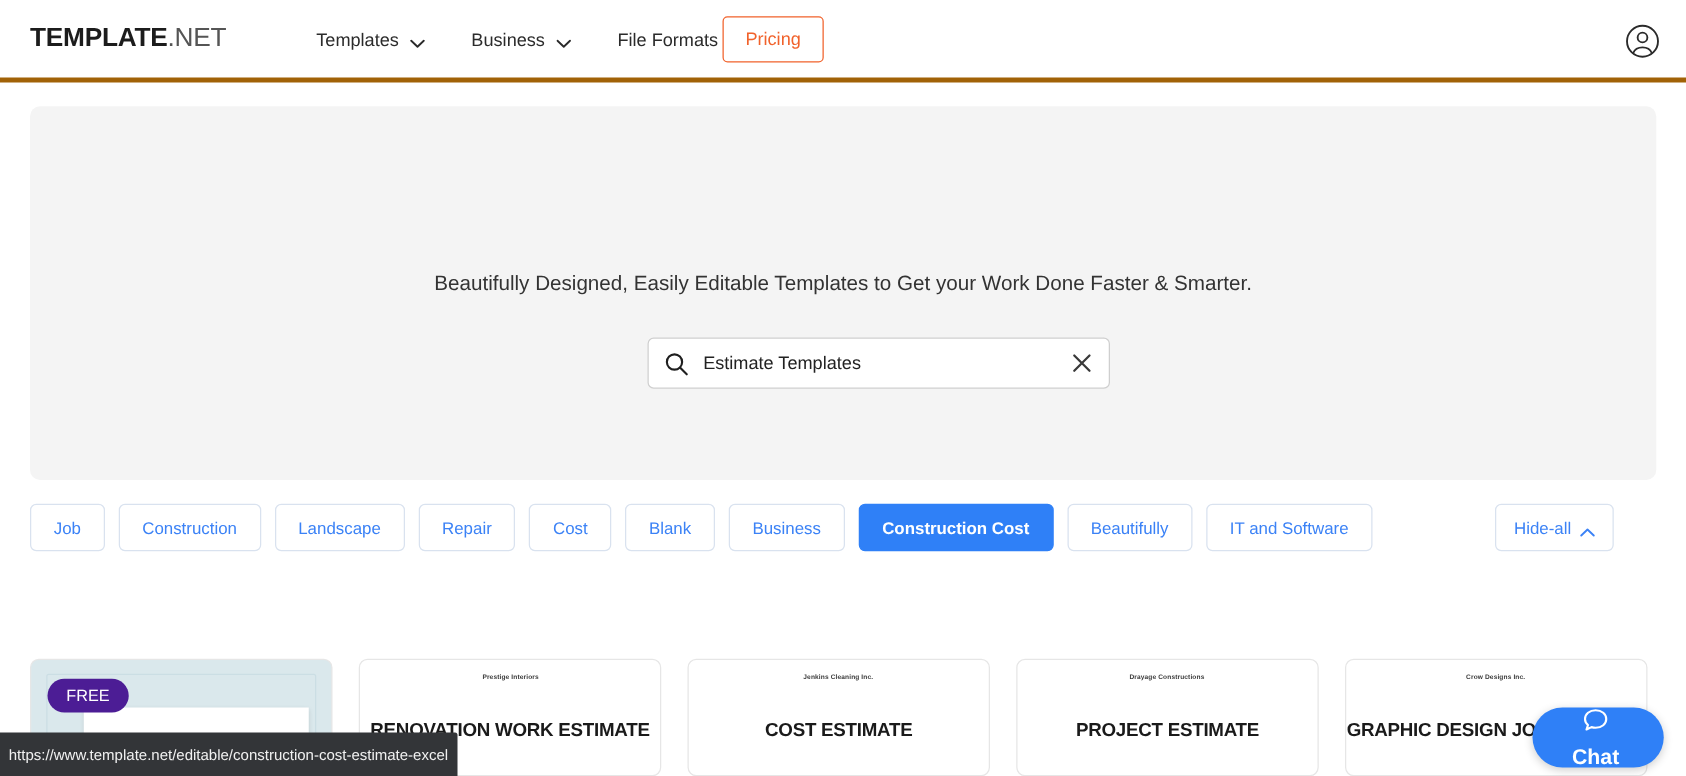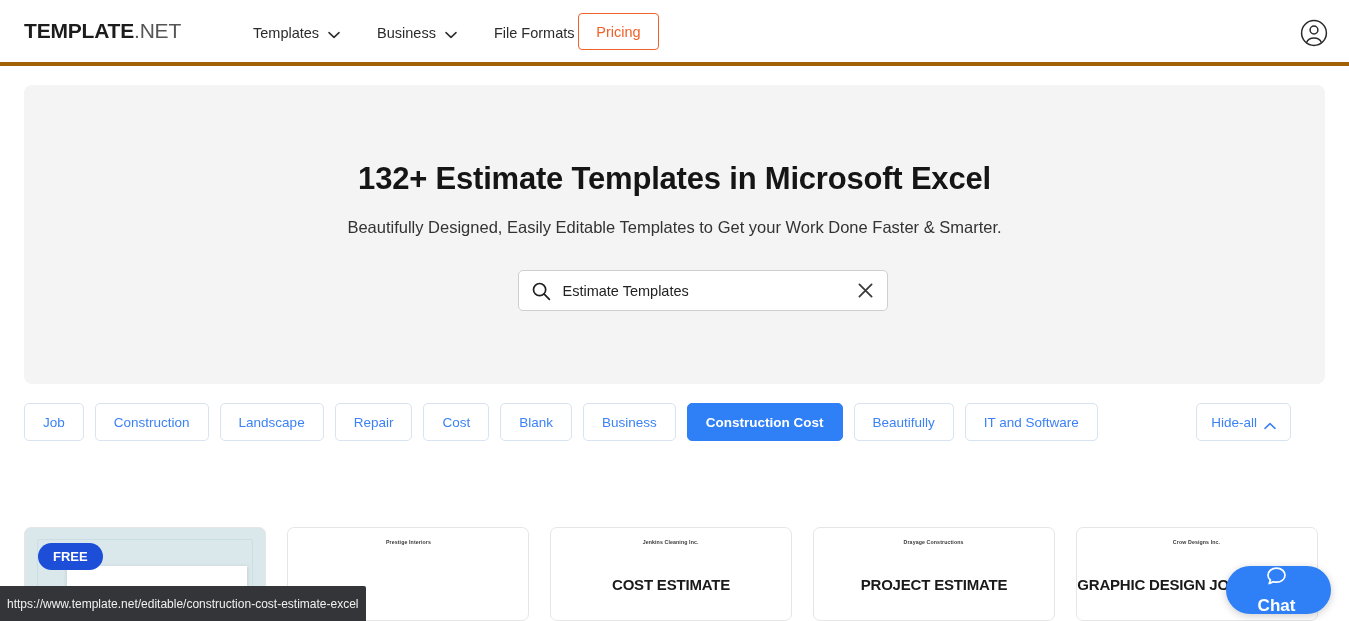--- a/index.html
+++ b/index.html
@@ -151,23 +151,23 @@
     position: absolute; left: 22px; top: 26px; width: 140px; height: 13px;
     background: #2c6070; display: flex; align-items: center;
   }
   .prev-bar .wr { width: 13px; height: 9px; margin-left: 4px; }
   .prev-bar .lbl {
     color: #fff; font-size: 7px; font-weight: 700; letter-spacing: .3px;
     flex: 1; text-align: center; padding-right: 10px;
   }
   .free-badge {
     position: absolute; left: 13px; top: 15px;
-    background: #1d4ed8; color: #fff;
+    background: #4c1d95; color: #fff;
     border-radius: 15px; padding: 6px 15px;
-    font-size: 13px; font-weight: 700;
+    font-size: 13px; font-weight: 400;
     z-index: 4;
   }
 
   
   .chat-widget {
     position: absolute; right: 18px; bottom: 7px;
     height: 48px; min-width: 105px;
     background: #2f80f7; border-radius: 24px;
     display: flex; align-items: center; gap: 9px;
     padding: 0 22px 0 18px;
@@ -234,21 +234,20 @@
       <svg viewBox="0 0 28 28" width="28" height="28">
         <circle cx="14" cy="14" r="12.4" fill="none" stroke="#2b2b2b" stroke-width="1.5"></circle>
         <circle cx="14" cy="11" r="3.9" fill="none" stroke="#2b2b2b" stroke-width="1.5"></circle>
         <path d="M6.6 23.4 a7.8 6.6 0 0 1 14.8 0" fill="none" stroke="#2b2b2b" stroke-width="1.5" stroke-linecap="round"></path>
       </svg>
     </div>
 
   </div>
 
   <div class="hero">
-    <div class="hero-title">132+ Estimate Templates in Microsoft Excel</div>
     <div class="hero-sub">Beautifully Designed, Easily Editable Templates to Get your Work Done Faster &amp; Smarter.</div>
 
     <div class="search-wrap">
       <span class="search-icon">
         <svg viewBox="0 0 20 20" width="20" height="20">
           <circle cx="8.6" cy="8.6" r="6.1" fill="none" stroke="#1f1f1f" stroke-width="1.7"></circle>
           <path d="M13.2 13.2 L18.4 18.4" stroke="#1f1f1f" stroke-width="1.7" stroke-linecap="round"></path>
         </svg>
       </span>
       <input class="search-input" type="text" value="Estimate Templates" style="">
@@ -296,20 +295,21 @@
           </span>
           <span class="lbl">AUTO REPAIR</span>
         </div>
       </div>
       <div class="free-badge">FREE</div>
     </div>
 
     <div class="card">
       <div class="card-doc">
         <div class="doc-company">Prestige Interiors</div>
+        <div class="doc-title">RENOVATION WORK ESTIMATE</div>
       </div>
     </div>
 
     <div class="card">
       <div class="card-doc">
         <div class="doc-company">Jenkins Cleaning Inc.</div>
         <div class="doc-title">COST ESTIMATE</div>
       </div>
     </div>
 

